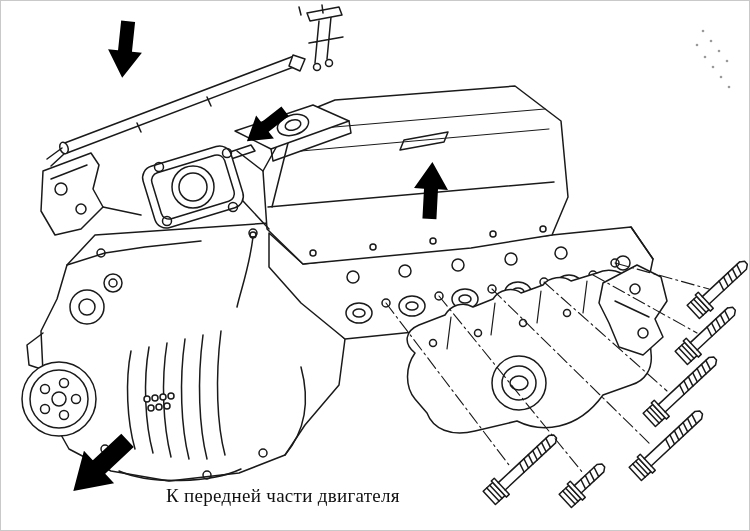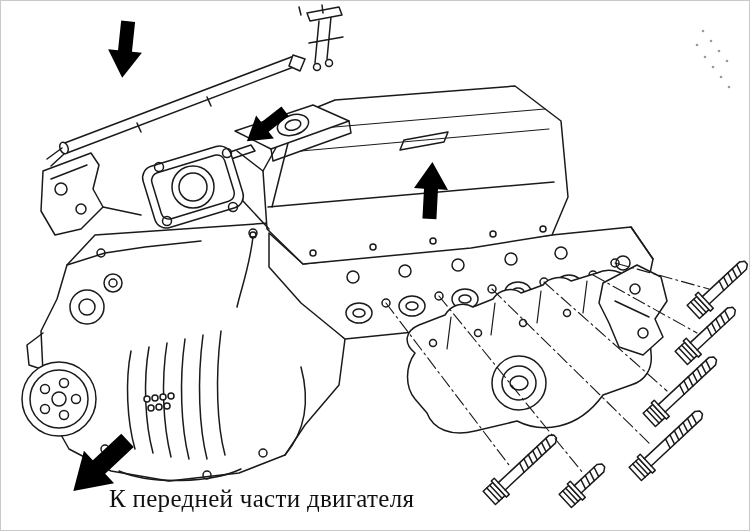--- a/index.html
+++ b/index.html
@@ -9,22 +9,22 @@
     background:#ffffff;
     border:1px solid #c9c9c9;
     box-sizing:border-box;
     overflow:hidden;
     font-family:"Liberation Serif", serif;
   }
   .figure svg{position:absolute;left:0;top:0;}
   .caption{
     position:absolute;
     left:108px;top:484px;width:348px;
-    text-align:left;
-    font-size:25px;
+    text-align:center;
+    font-size:19px;
     letter-spacing:.3px;
     color:#111111;
     user-select:none;
   }
 </style>
 </head>
 <body>
 
 <div class="figure">
 

